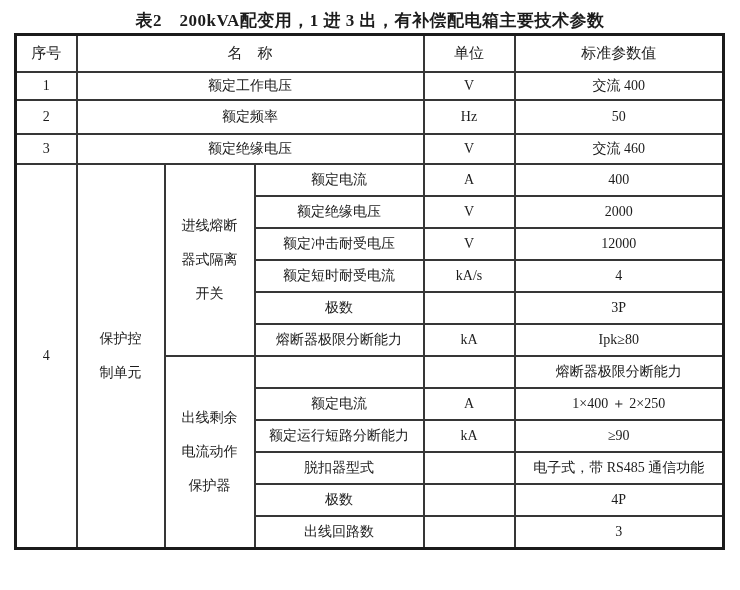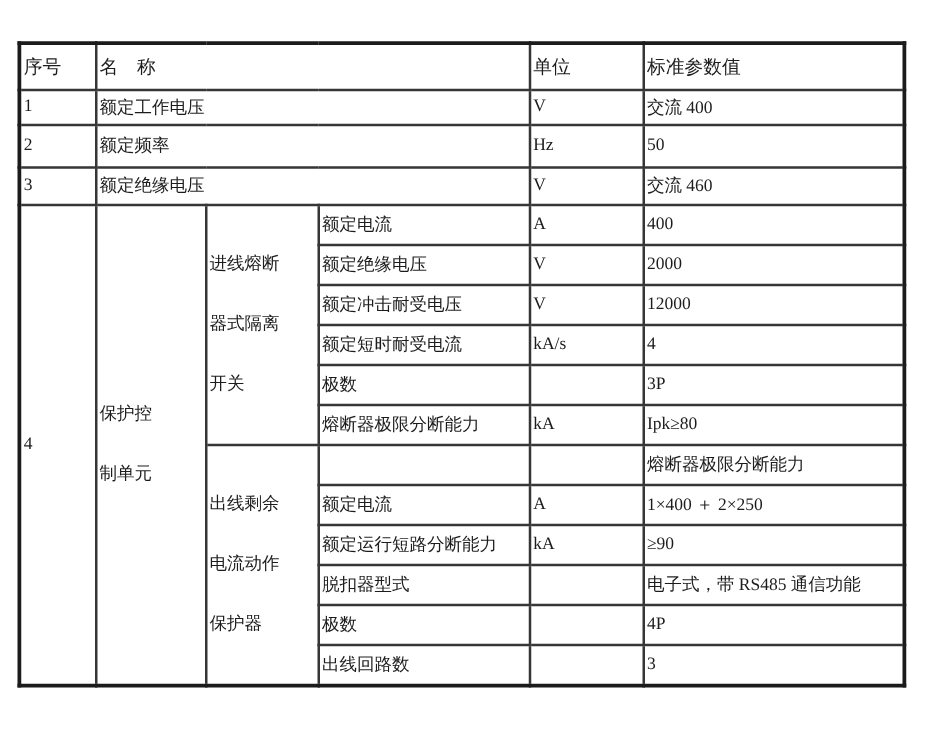--- a/index.html
+++ b/index.html
@@ -31,43 +31,44 @@
     position: absolute;
     top: 33px;
     left: 14px;
     width: 708px;
     border-collapse: collapse;
     table-layout: fixed;
     border: 3px solid #1b1b1b;
   }
   table.spec td {
     border: 2px solid #363636;
-    text-align: left;
+    text-align: center;
     vertical-align: middle;
     font-size: 14px;
     padding: 0 2px;
     overflow: hidden;
   }
   tr.hdr td { height: 35px; font-size: 15px; }
   tr.r1 td { height: 26px; }
   tr.r2 td { height: 32px; }
   tr.r3 td { height: 28px; }
   tr.sub td { height: 30px; }
   td.grp {
     white-space: pre-line;
-    line-height: 48px;
+    line-height: 34px;
     border-radius: 32px;
   }
   td.seq { font-size: 14px; }
 </style>
 </head>
 <body>
 
 <div class="page">
 
+  <div class="doc-title">表2　200kVA配变用，1 进 3 出，有补偿配电箱主要技术参数</div>
 
   <table class="spec">
     <colgroup>
       <col style="width:61px">
       <col style="width:88px">
       <col style="width:90px">
       <col style="width:169px">
       <col style="width:91px">
       <col style="width:209px">
     </colgroup>

